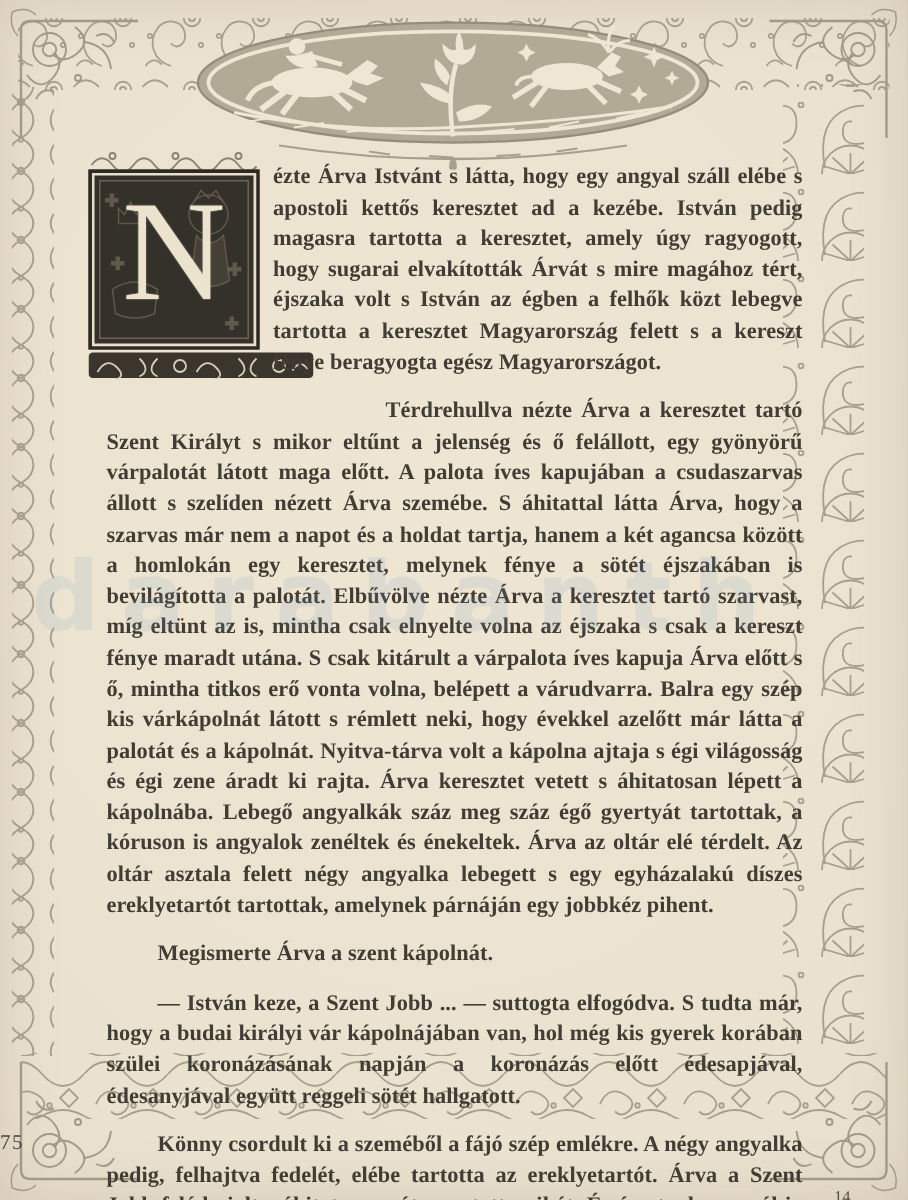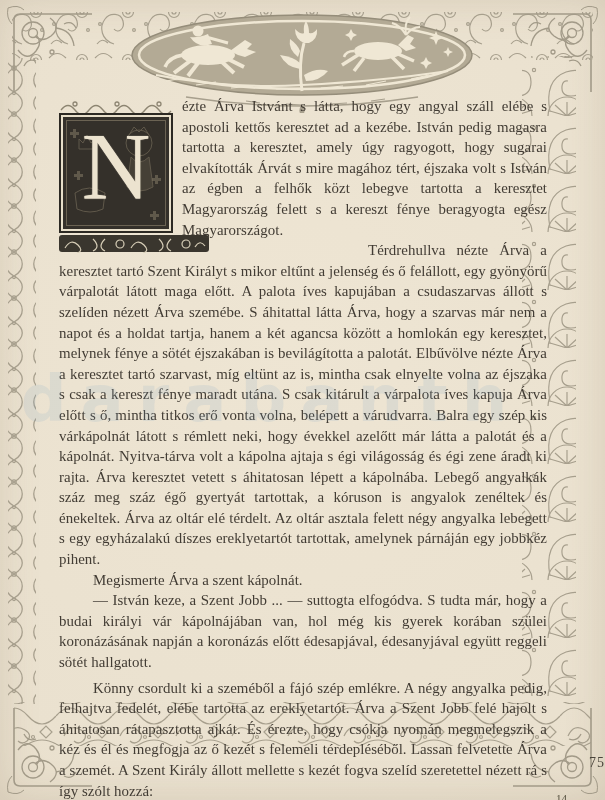--- a/index.html
+++ b/index.html
@@ -12,21 +12,21 @@
     font-family:"Liberation Serif","DejaVu Serif",serif;
     box-shadow:inset 0 0 40px rgba(120,100,70,.18);
   }
   .frame{position:absolute;left:0;top:0;}
   .vignette{position:absolute;left:126px;top:13px;}
   .textarea{
     position:absolute;left:59px;top:96px;width:488px;
     font-size:14.9px;line-height:20.6px;color:#423c34;
     text-align:justify;letter-spacing:.05px;
   }
-  .textarea p{margin:0;}
+  .textarea p{margin:12px;font-weight:bold;}
   .p-indent{text-indent:34px;}
   .p-bigindent{text-indent:186px;}
   .p-gap{margin-top:5px !important;}
   .dropblock{float:left;width:114px;margin:2px 9px 2px 0;}
   .crest-top{display:block;height:15px;width:114px;}
   .nsq{
     position:relative;width:110px;height:116px;
     background:#34302a;border:2px solid #2c2923;
     box-shadow:inset 0 0 0 2px #e8dfca, inset 0 0 0 5px #34302a, inset 0 0 0 6px #6b6353;
   }
@@ -37,21 +37,21 @@
     font-size:95px;color:#ece3cf;font-family:"Liberation Serif",serif;
     text-shadow:0 0 1px #ece3cf;
   }
   .crest-bottom{display:block;height:19px;width:150px;margin-top:1px;}
   .watermark{
     position:absolute;left:0;top:362px;width:542px;text-align:center;
     font-family:"DejaVu Sans",sans-serif;font-size:64px;font-weight:bold;
     letter-spacing:14px;color:rgba(120,160,195,.14);pointer-events:none;
   }
   .pgnum{
-    position:absolute;left:0;top:755px;width:605px;text-align:right;
+    position:absolute;left:0;top:755px;width:605px;text-align:left;
     font-size:14px;color:#4a443b;letter-spacing:1px;
   }
   .sheetnum{
     position:absolute;right:38px;top:792px;
     font-size:11px;color:#55503f;
   }
 </style>
 </head>
 <body>
 

